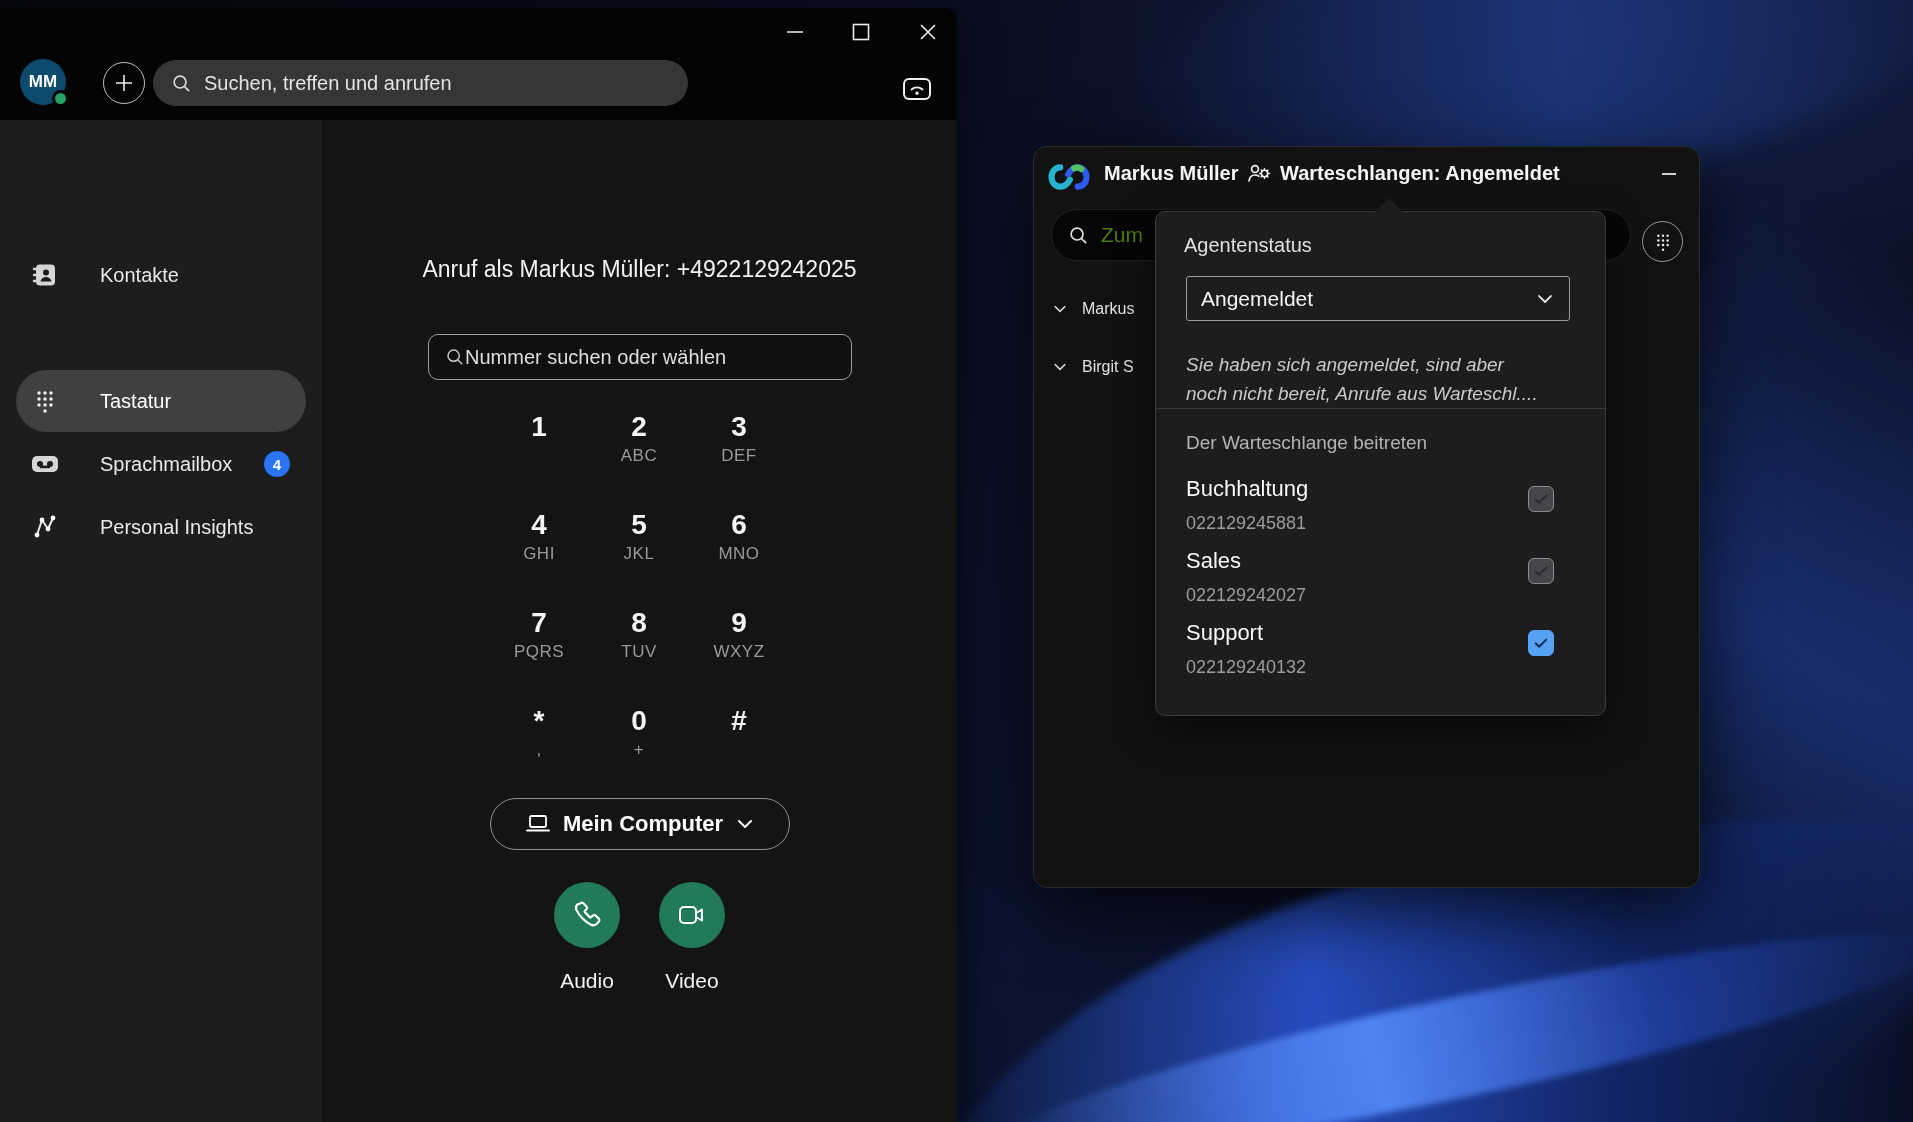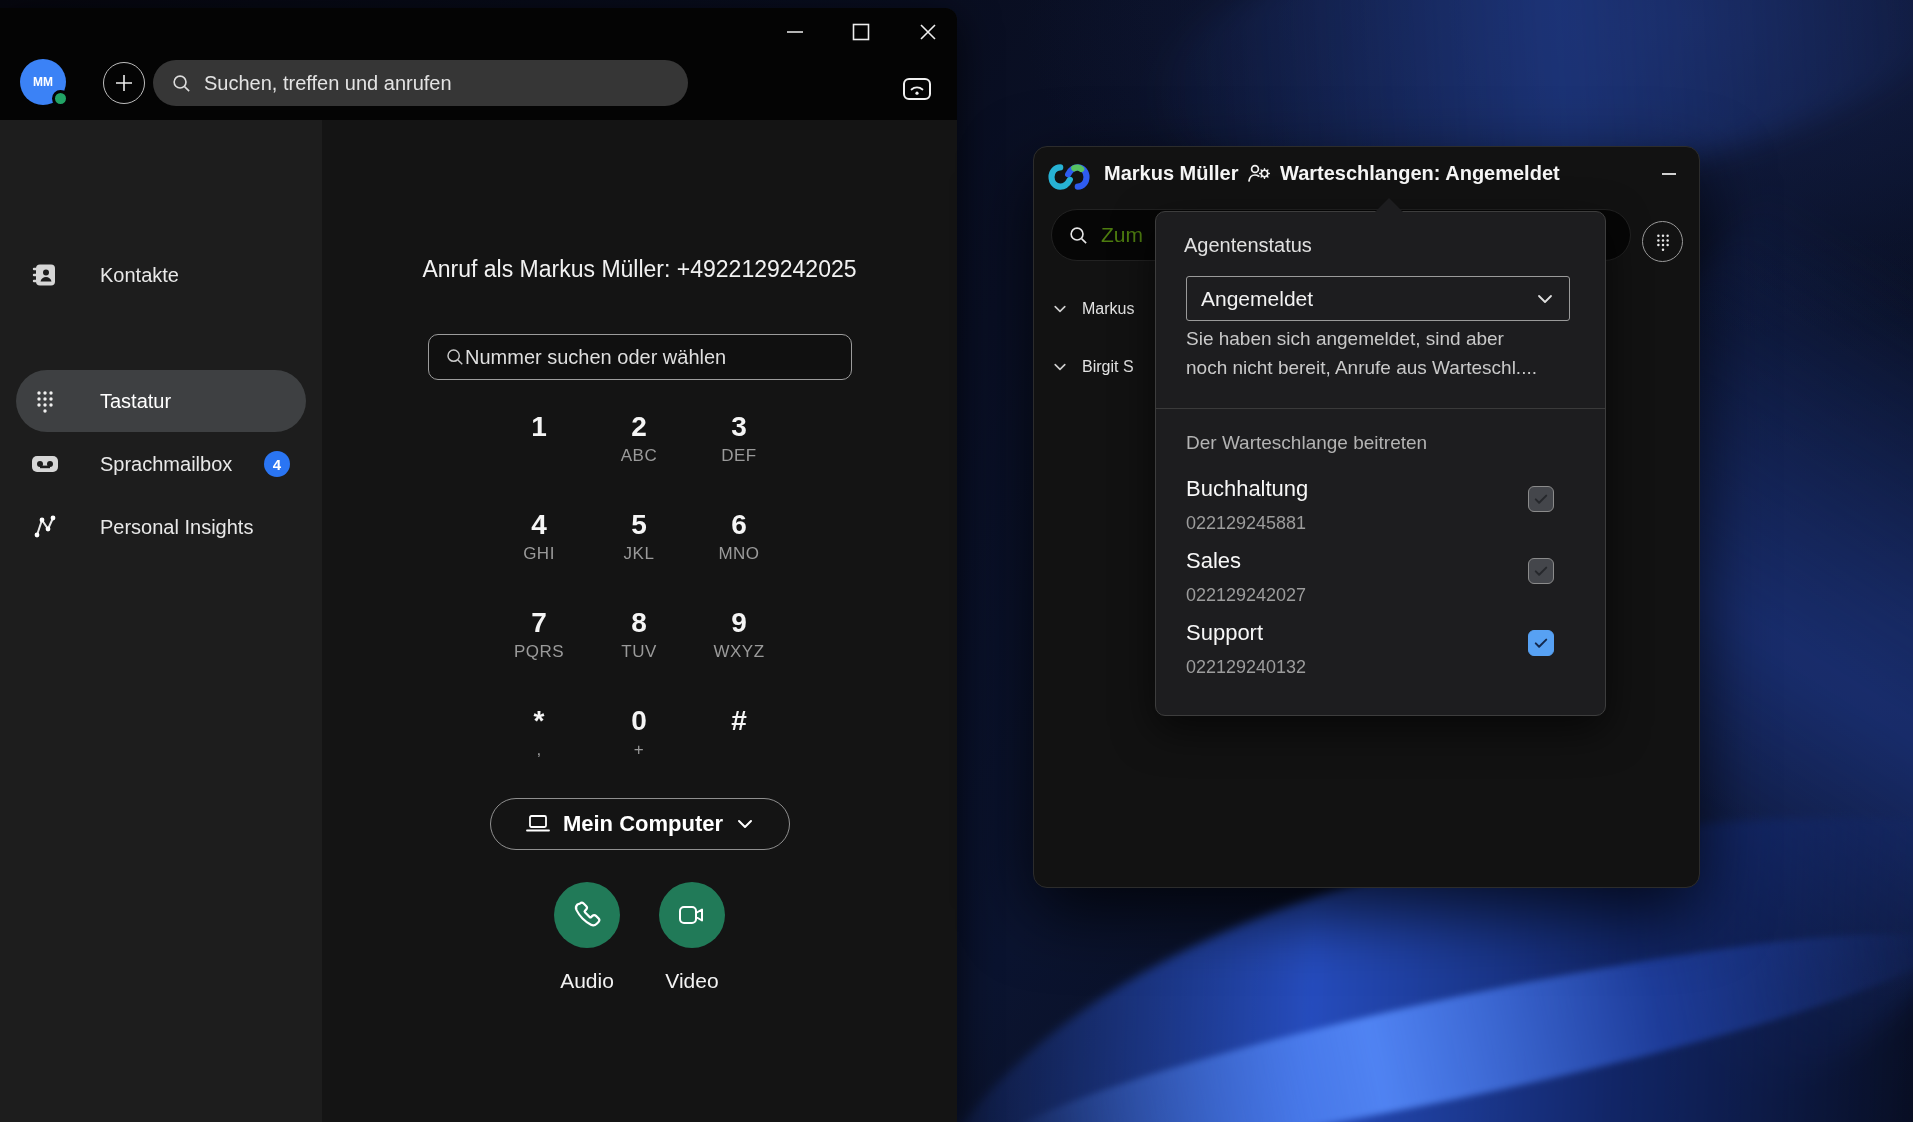--- a/index.html
+++ b/index.html
@@ -25,21 +25,21 @@
         background:linear-gradient(90deg, rgba(70,120,240,0), rgba(88,142,255,.85) 40%, rgba(40,80,200,.55) 70%, rgba(40,80,200,0)); }
 
   
   .main-window { position:absolute; left:0; top:8px; width:957px; height:1114px;
     background:#141414; border-radius:0 12px 0 0; overflow:hidden; box-shadow:0 10px 40px rgba(0,0,0,.7); }
   .topbar { position:absolute; left:0; top:0; width:957px; height:112px; background:#040404; }
   .win-controls { position:absolute; top:7px; left:770px; width:180px; height:34px; }
   .wc { position:absolute; top:0; width:34px; height:34px; display:flex; align-items:center; justify-content:center; cursor:default; }
   .wc svg { display:block; }
   .avatar { position:absolute; left:20px; top:51px; width:46px; height:46px; border-radius:50%;
-    background:#3b82f6; color:#fff; font-size:12px; font-weight:700; display:flex; align-items:center; justify-content:center; }
+    background:#0c4a6e; color:#fff; font-size:17px; font-weight:700; display:flex; align-items:center; justify-content:center; }
   .presence { position:absolute; right:-3px; bottom:-2px; width:17px; height:17px; border-radius:50%;
     background:#22a466; border:3px solid #040404; }
   .plus-btn { position:absolute; left:103px; top:54px; width:42px; height:42px; border-radius:50%;
     border:1.5px solid #bdbdbd; color:#eee; display:flex; align-items:center; justify-content:center; }
   .search-pill { position:absolute; left:153px; top:52px; width:535px; height:46px; border-radius:23px;
     background:#363636; display:flex; align-items:center; padding:0 18px; gap:12px; }
   .search-pill input { flex:1; background:transparent; border:none; outline:none; color:#f2f2f2; font-size:20px; font-family:inherit; }
   .search-pill input::placeholder { color:#e3e3e3; opacity:1; }
   .device-btn { position:absolute; left:897px; top:64px; width:40px; height:36px; display:flex; align-items:center; justify-content:center; }
 
@@ -89,21 +89,21 @@
   .cr1 { top:144px; } .cr2 { top:202px; }
 
   .agent-panel { position:absolute; left:121px; top:64px; width:451px; height:505px; background:#1d1d1f;
     border:1px solid #3d3d3d; border-radius:10px; box-shadow:0 14px 40px rgba(0,0,0,.6); }
   .panel-caret { position:absolute; left:219px; top:-14px; width:0; height:0;
     border-left:14px solid transparent; border-right:14px solid transparent; border-bottom:14px solid #1d1d1f; }
   .panel-title { position:absolute; left:28px; top:22px; font-size:20px; color:#e0e0e0; }
   .status-select { position:absolute; left:30px; top:64px; width:384px; height:45px; border:1px solid #9a9a9a; border-radius:3px;
     display:flex; align-items:center; padding:0 14px; }
   .status-select .val { flex:1; color:#f2f2f2; font-size:21px; }
-  .panel-desc { position:absolute; left:30px; top:112px; width:400px; font-size:19px; line-height:29px; color:#c9c9c9; }
+  .panel-desc { position:absolute; left:30px; top:138px; width:400px; font-size:19px; line-height:29px; color:#c9c9c9;font-style:italic; }
   .panel-divider { position:absolute; left:0; top:196px; width:100%; height:1px; background:#3a3a3a; }
   .join-title { position:absolute; left:30px; top:220px; font-size:19px; color:#b3b3b3; }
   .queue-row { position:absolute; left:30px; width:390px; }
   .q1 { top:262px; } .q2 { top:334px; } .q3 { top:406px; }
   .queue-row .qname { font-size:22px; color:#f7f7f7; line-height:30px; }
   .queue-row .qnum { font-size:18px; color:#9c9c9c; line-height:26px; margin-top:6px; }
   .qcheck { position:absolute; left:342px; top:12px; width:26px; height:26px; border-radius:6px;
     display:flex; align-items:center; justify-content:center; }
   .qcheck.gray { background:#44464b; border:1px solid #8b8b8b; }
   .qcheck.blue { background:#57a1f3; border:1px solid #57a1f3; }

